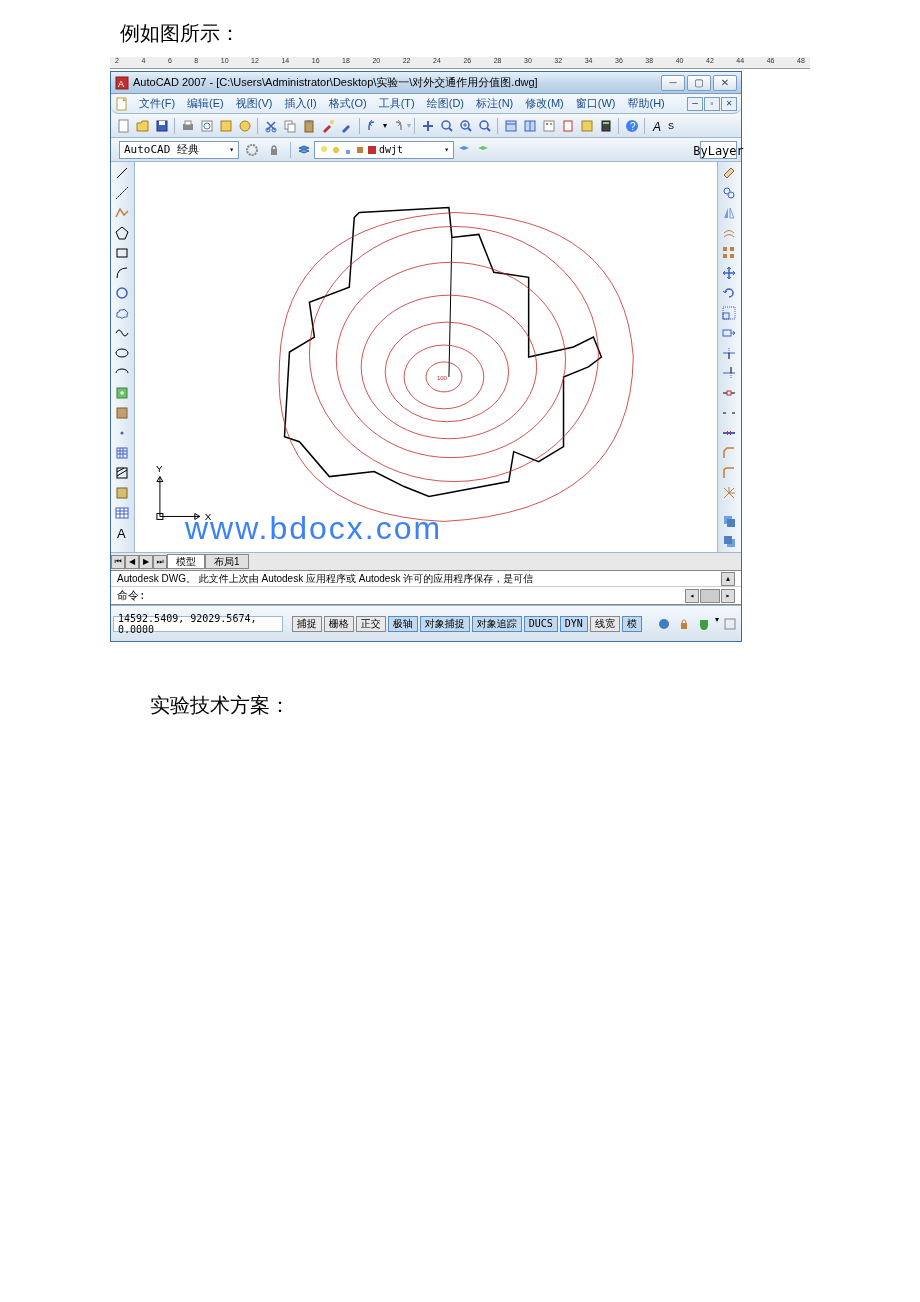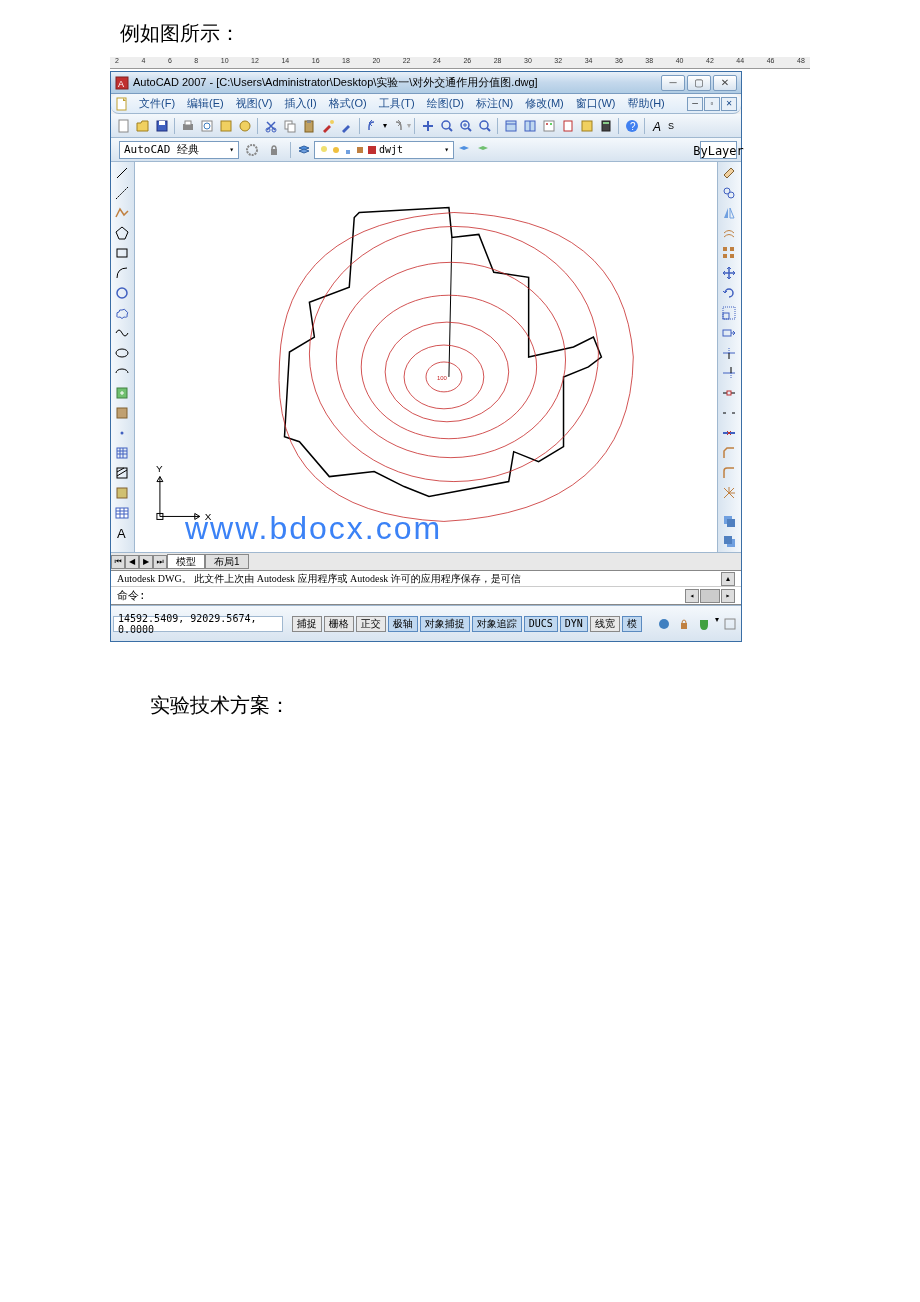--- a/index.html
+++ b/index.html
@@ -31,21 +31,21 @@
     .left-toolbar { width: 24px; background: linear-gradient(90deg, #f4f8fc, #d8e4f0); border-right: 1px solid #a0b8d0; display: flex; flex-direction: column; gap: 2px; padding: 2px; }
     .right-toolbar { width: 24px; background: linear-gradient(270deg, #f4f8fc, #d8e4f0); border-left: 1px solid #a0b8d0; display: flex; flex-direction: column; gap: 2px; padding: 2px; }
     .side-btn { width: 18px; height: 18px; display: flex; align-items: center; justify-content: center; cursor: pointer; }
     .canvas-area { flex: 1; background: #fff; position: relative; overflow: hidden; }
     .drawing-svg { position: absolute; top: 0; left: 0; width: 100%; height: 100%; }
     .tabs-bar { height: 18px; background: #e8e8e8; display: flex; align-items: center; border-top: 1px solid #a0b8d0; }
     .tab-nav-btn { width: 14px; height: 14px; border: 1px solid #888; background: #ddd; font-size: 8px; display: flex; align-items: center; justify-content: center; cursor: pointer; }
     .tab { padding: 0 8px; font-size: 10px; background: #fff; border: 1px solid #888; height: 15px; display: flex; align-items: center; cursor: pointer; }
     .tab.inactive { background: #e0e0e0; }
     .command-area { background: #fff; border-top: 1px solid #888; }
-    .cmd-history { height: 16px; padding: 6px 6px; font-size: 10px; font-family: Liberation Serif, serif; overflow: hidden; border-bottom: 1px solid #ccc; display: flex; align-items: center; }
+    .cmd-history { height: 16px; padding: 6px 6px; font-size: 10px; font-family: Liberation Sans, sans-serif; overflow: hidden; border-bottom: 1px solid #ccc; display: flex; align-items: center; }
     .cmd-line { height: 18px; padding: 1px 6px; font-size: 11px; font-family: Liberation Mono, monospace; display: flex; align-items: center; border-bottom: 1px solid #888; }
     .cmd-scroll { margin-left: auto; display: flex; gap: 1px; }
     .scroll-btn { width: 14px; height: 14px; border: 1px solid #888; background: #ddd; font-size: 8px; display: flex; align-items: center; justify-content: center; cursor: pointer; }
     .status-bar { height: 36px; background: linear-gradient(180deg, #f4f8fc, #d8e4f0); display: flex; align-items: center; padding: 0 2px; gap: 2px; border-top: 1px solid #a0b8d0; }
     .coords { font-family: monospace; font-size: 10px; padding: 0 4px; border: 1px solid #a0b8d0; background: #fff; height: 16px; display: flex; align-items: center; width: 170px; }
     .status-btn { height: 16px; padding: 0 4px; font-size: 10px; font-family: monospace; border: 1px solid #888; background: #e8e8e8; cursor: pointer; display: flex; align-items: center; }
     .status-btn.active { background: #c0d8f0; border-color: #5a8ac0; }
     .status-icons { margin-left: auto; display: flex; gap: 2px; }
     .watermark { position: absolute; bottom: 5px; left: 50px; font-size: 32px; color: #3b82f6; font-family: Arial; letter-spacing: 2px; pointer-events: none; }
     .ddarr { margin-left: auto; font-size: 8px; }

